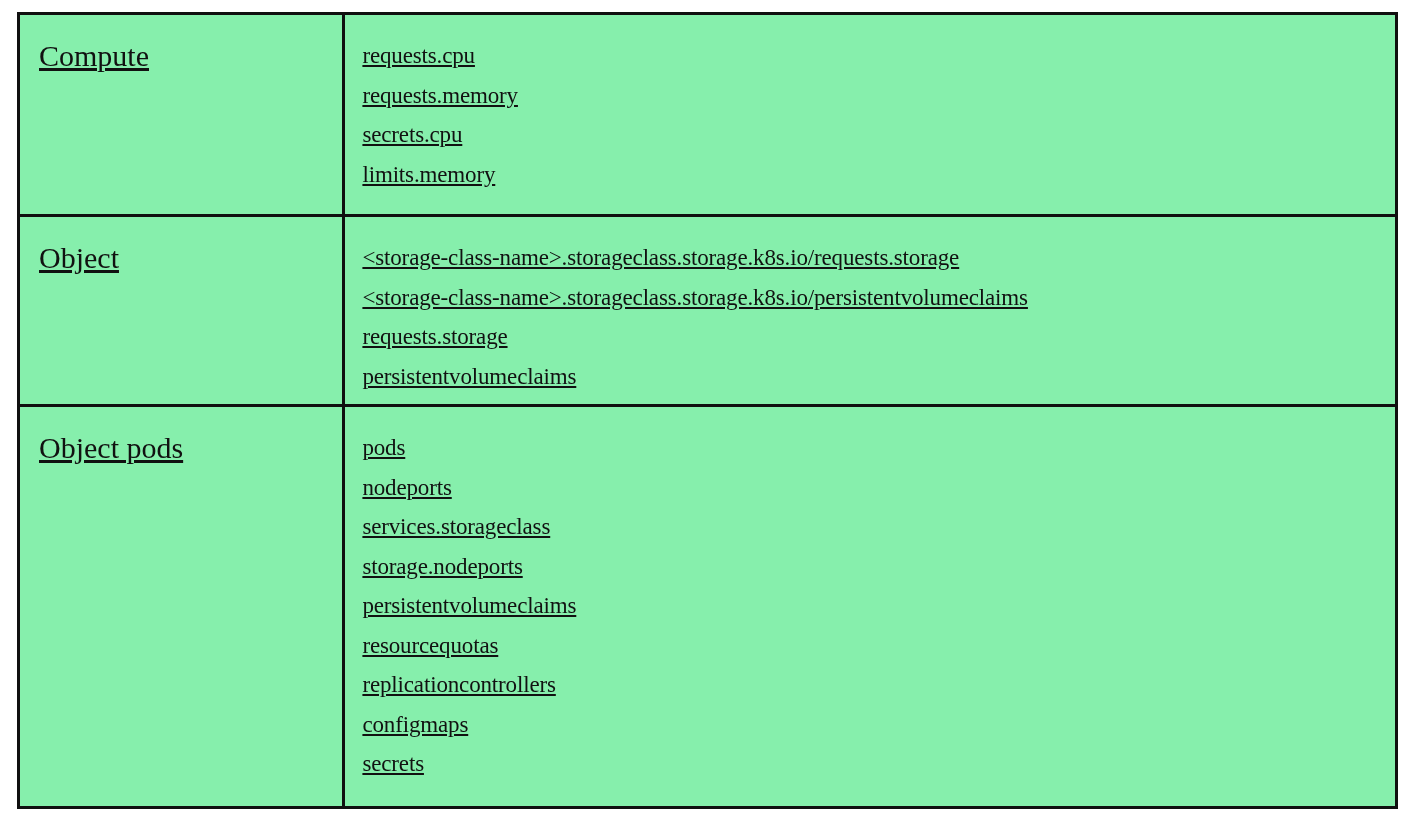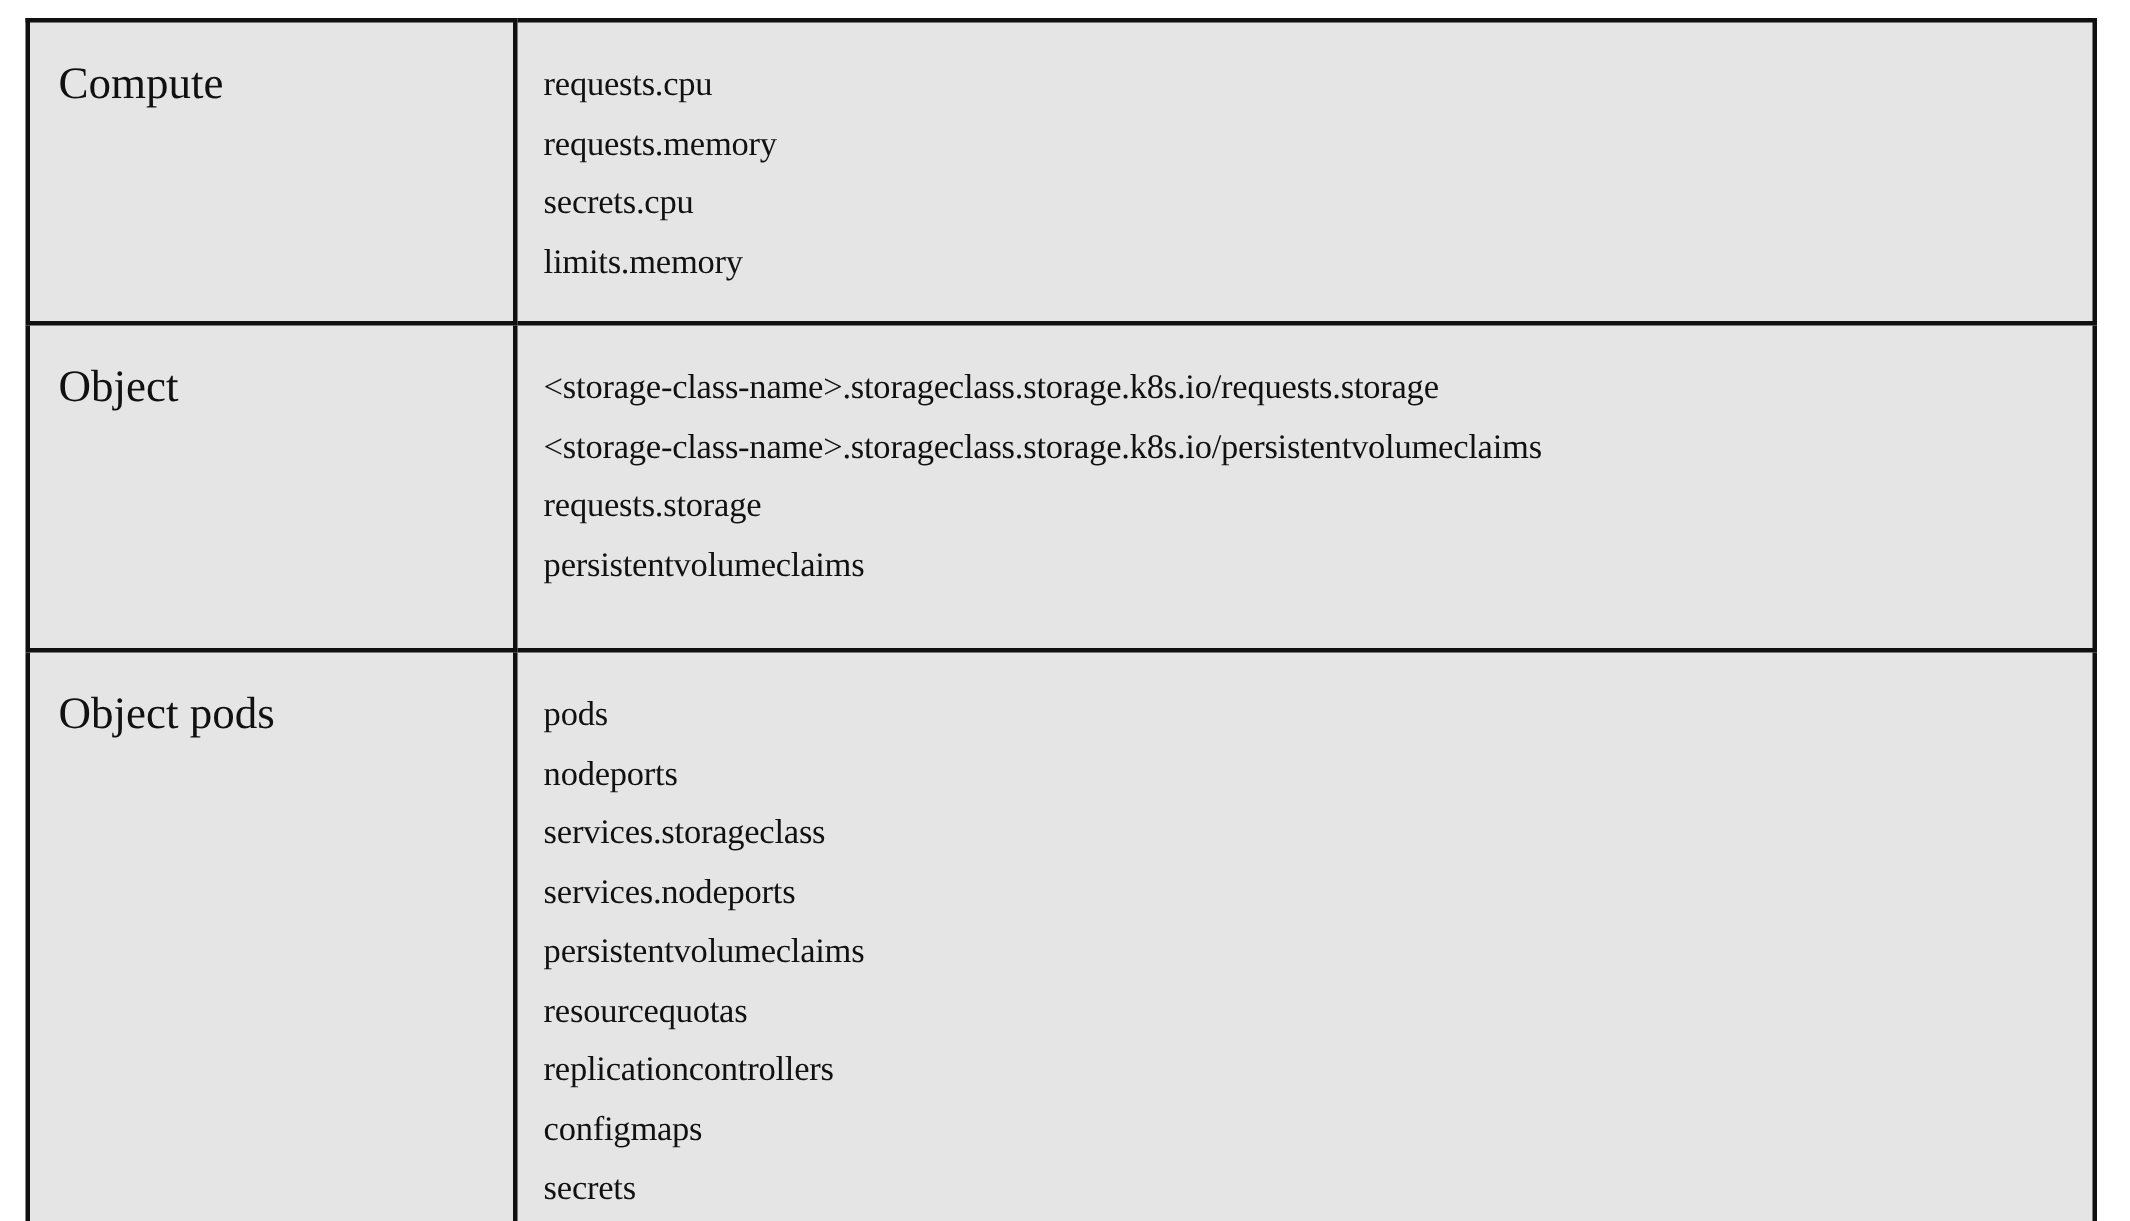--- a/index.html
+++ b/index.html
@@ -39,22 +39,23 @@
   }
 
   #quota-table tr.quota-row + tr.quota-row > td {
     border-top: 3px solid #101010;
   }
 
   td.category-cell,
   td.resources-cell {
     box-sizing: border-box;
     vertical-align: top;
-    background: #e5e5e5;
+    background: #86efac;
     padding: 0;
+    text-decoration: underline;
   }
 
   td.category-cell {
     width: 324px;
     border-right: 3px solid #101010;
   }
 
   td.resources-cell {
     width: 1048px;
   }
@@ -74,21 +75,21 @@
 
   .resource-item {
     font-size: 23px;
     line-height: 39.5px;
     white-space: nowrap;
     letter-spacing: -0.15px;
   }
 
   
   #row-compute .resource-list { padding-bottom: 20px; }
-  #row-storage .resource-list { padding-bottom: 36px; }
+  #row-storage .resource-list { padding-bottom: 8px; }
   #row-object-count .resource-list { padding-bottom: 22px; }
 </style>
 </head>
 <body>
 
 <div id="page">
 
   <table id="quota-table">
     <tbody>
 
@@ -122,21 +123,21 @@
 
       <tr class="quota-row" id="row-object-count">
         <td class="category-cell">
           <div class="category-label">Object pods</div>
         </td>
         <td class="resources-cell">
           <ul class="resource-list">
             <li class="resource-item">pods</li>
             <li class="resource-item">nodeports</li>
             <li class="resource-item">services.storageclass</li>
-            <li class="resource-item">services.nodeports</li>
+            <li class="resource-item">storage.nodeports</li>
             <li class="resource-item">persistentvolumeclaims</li>
             <li class="resource-item">resourcequotas</li>
             <li class="resource-item">replicationcontrollers</li>
             <li class="resource-item">configmaps</li>
             <li class="resource-item">secrets</li>
           </ul>
         </td>
       </tr>
 
     </tbody>

